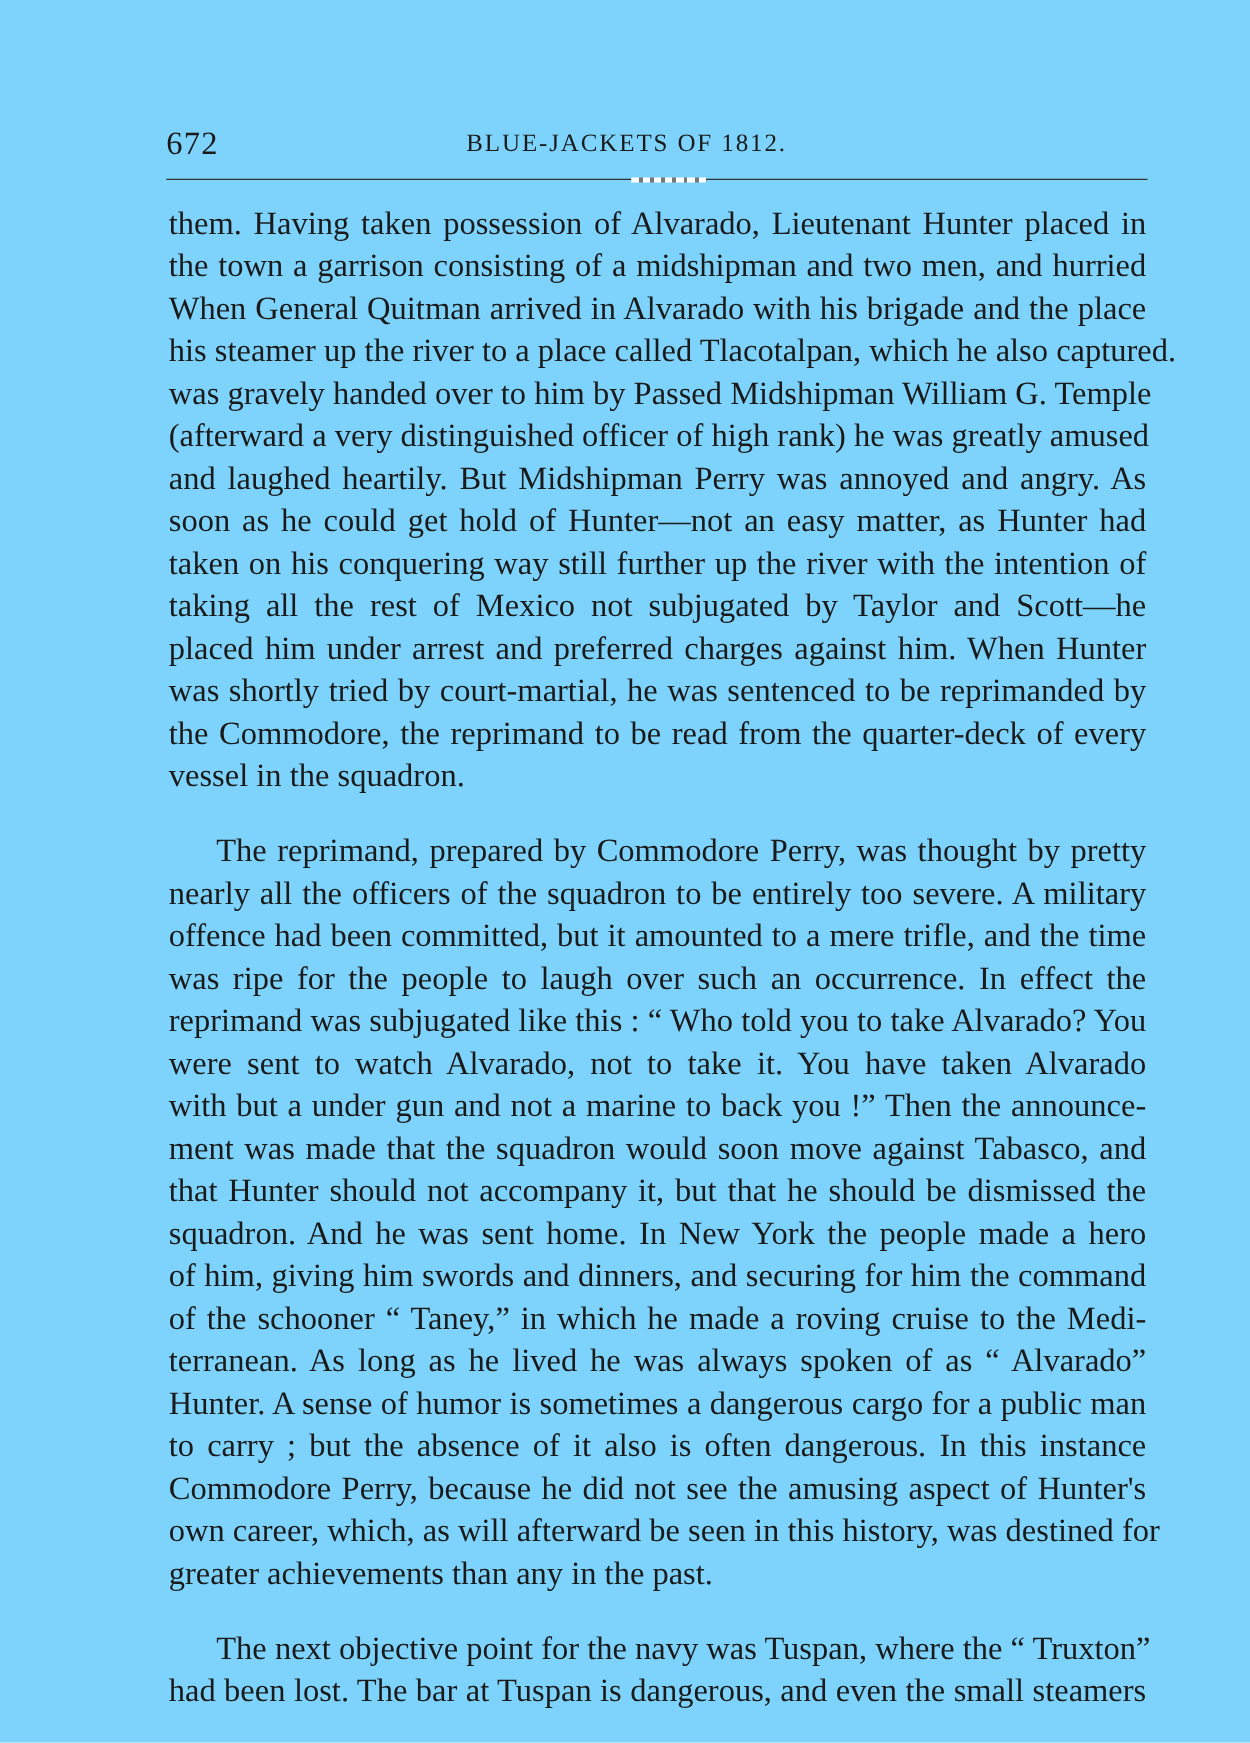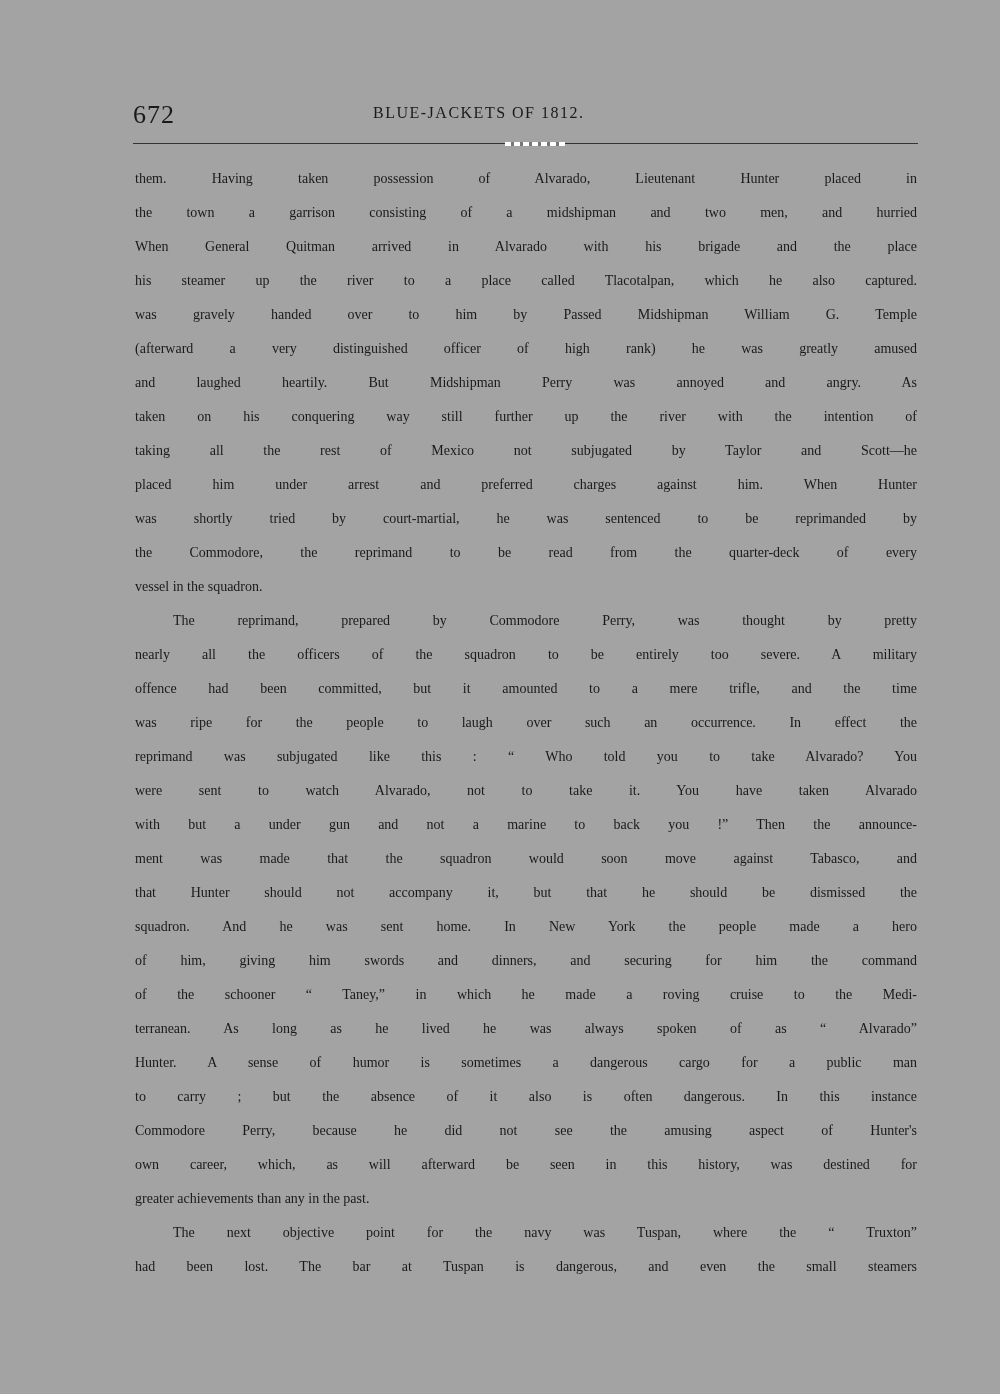--- a/index.html
+++ b/index.html
@@ -1,46 +1,47 @@
 <!DOCTYPE html>
 <html><head>
 <meta charset="utf-8">
 <style>
   html, body { margin: 0; padding: 0; background: #ffffff; }
   body { width: 1000px; height: 1394px; position: relative; overflow: hidden; }
-  .page { position: absolute; left: 0; top: 0; width: 1000px; height: 1394px; background: #a3a3a3; color: #1a1a1a; font-family: "Liberation Serif", "DejaVu Serif", serif; }
+  .page { position: absolute; left: 0; top: 0; width: 1000px; height: 1394px; background: #7dd3fc; color: #1a1a1a; font-family: "Liberation Serif", "DejaVu Serif", serif; }
   .running-head { position: absolute; top: 100px; left: 133px; width: 785px; height: 34px; }
   .page-number { position: absolute; left: 0; top: 0; font-size: 26px; letter-spacing: 1px; }
-  .running-title { position: absolute; left: 240px; top: 4px; font-size: 16px; letter-spacing: 1.5px; }
+  .running-title { position: absolute; left: 240px; top: 4px; font-size: 20px; letter-spacing: 1.5px; }
   .rule { position: absolute; top: 143px; left: 133px; width: 785px; height: 0; border-top: 1.5px solid #333; }
   .rule-gap { position: absolute; top: 142px; left: 505px; width: 60px; height: 4px; background: repeating-linear-gradient(90deg, #fff 0 6px, #777 6px 9px); }
-  .body-text { position: absolute; top: 162px; left: 135px; width: 782px; font-size: 14px; line-height: 34px; }
+  .body-text { position: absolute; top: 162px; left: 135px; width: 782px; font-size: 26px; line-height: 34px; }
   .line { display: block; height: 34px; white-space: nowrap; text-align: justify; text-align-last: justify; }
   .line.last { text-align-last: left; }
-  .line.indent { padding-left: 38px; }
+  .line.indent { padding-left: 38px; margin-top: 26px; }
 </style>
 </head>
 <body>
 
 <div class="page">
   <div class="running-head">
     <span class="page-number">672</span>
     <span class="running-title">BLUE-JACKETS OF 1812.</span>
   </div>
   <div class="rule"></div>
   <div class="rule-gap"></div>
 
   <div class="body-text">
     <span class="line">them.   Having taken possession of Alvarado, Lieutenant Hunter placed in</span>
     <span class="line">the town a garrison consisting of a midshipman and two men, and hurried</span>
     <span class="line">When General Quitman arrived in Alvarado with his brigade and the place</span>
     <span class="line">his steamer up the river to a place called Tlacotalpan, which he also captured.</span>
     <span class="line">was gravely handed over to him by Passed Midshipman William G. Temple</span>
     <span class="line">(afterward a very distinguished officer of high rank) he was greatly amused</span>
     <span class="line">and laughed heartily.   But Midshipman Perry was annoyed and angry.   As</span>
+    <span class="line">soon as he could get hold of Hunter—not an easy matter, as Hunter had</span>
     <span class="line">taken on his conquering way still further up the river with the intention of</span>
     <span class="line">taking all the rest of Mexico not subjugated by Taylor and Scott—he</span>
     <span class="line">placed him under arrest and preferred charges against him.   When Hunter</span>
     <span class="line">was shortly tried by court-martial, he was sentenced to be reprimanded by</span>
     <span class="line">the Commodore, the reprimand to be read from the quarter-deck of every</span>
     <span class="line last">vessel in the squadron.</span>
     <span class="line indent">The reprimand, prepared by Commodore Perry, was thought by pretty</span>
     <span class="line">nearly all the officers of the squadron to be entirely too severe.   A military</span>
     <span class="line">offence had been committed, but it amounted to a mere trifle, and the time</span>
     <span class="line">was ripe for the people to laugh over such an occurrence.   In effect the</span>

